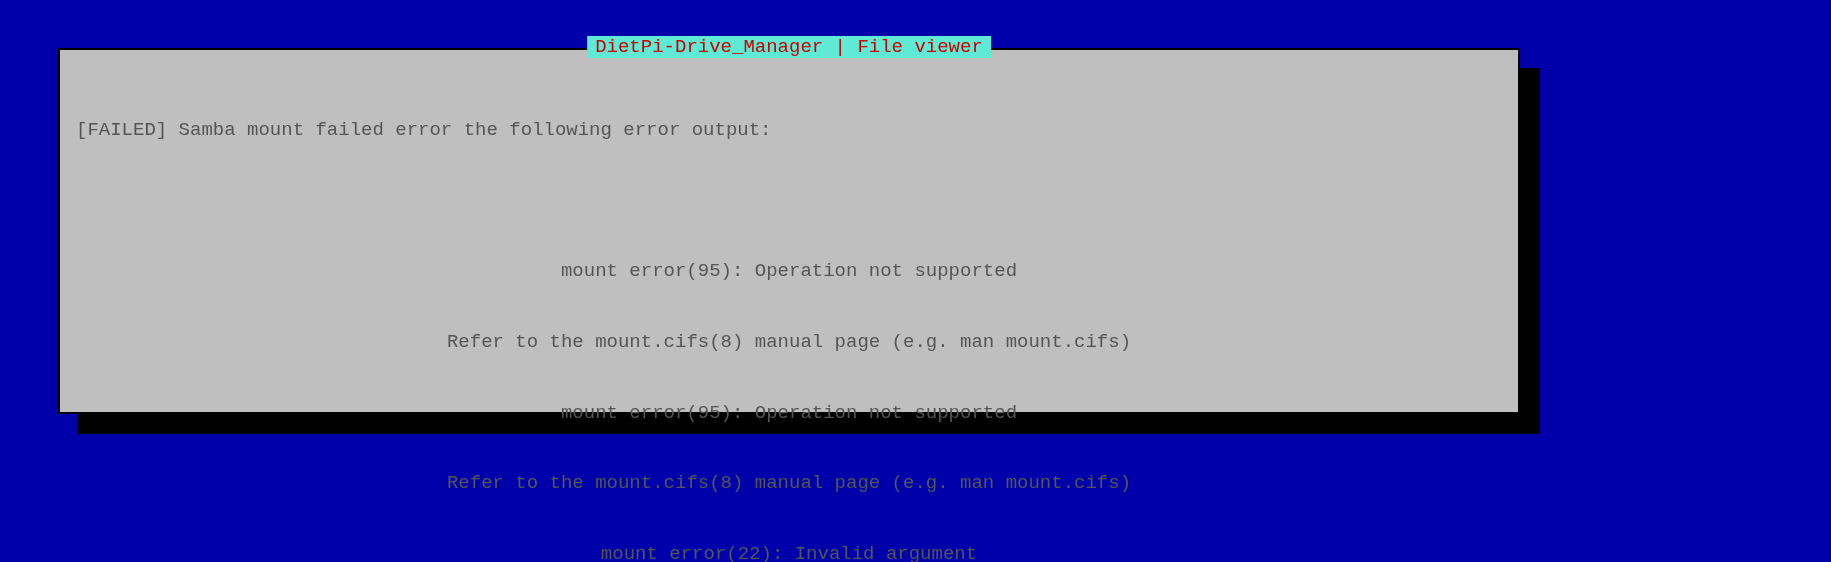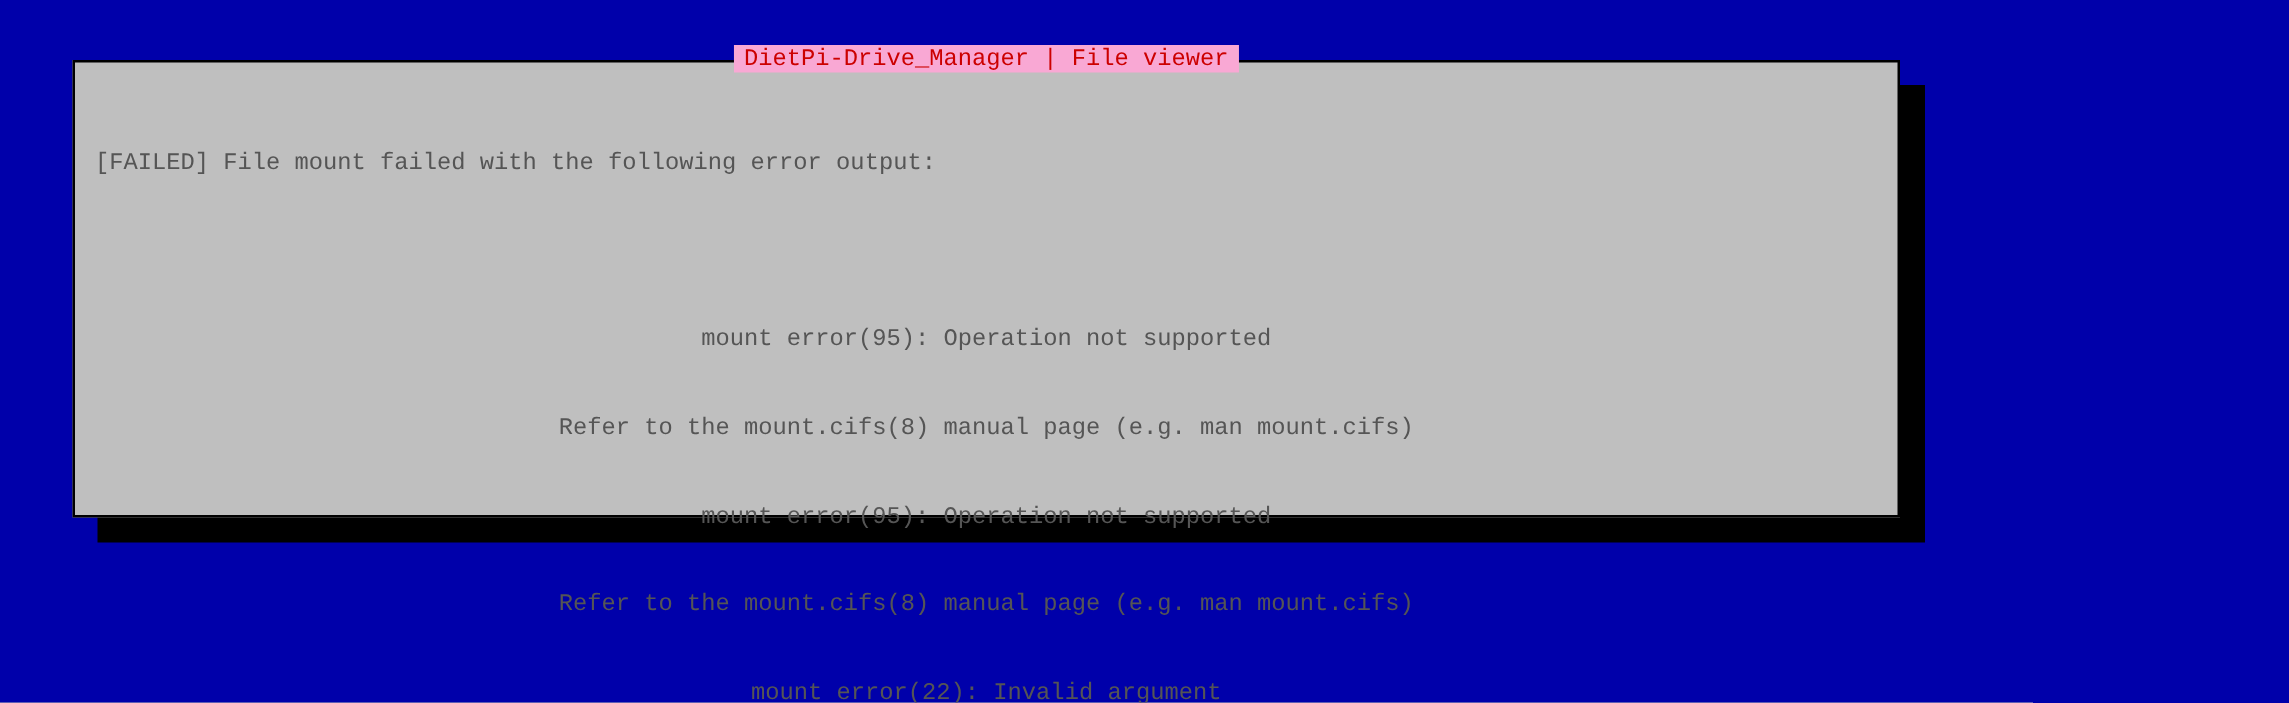--- a/index.html
+++ b/index.html
@@ -30,21 +30,21 @@
       width: 1462px;
       height: 366px;
       background: #bfbfbf;
       border: 2px solid #000000;
     }
     .dialog-title {
       position: absolute;
       top: -14px;
       left: 50%;
       transform: translateX(-50%);
-      background: #f9a8d4;
+      background: #5eead4;
       color: #cc0000;
       padding: 0 8px;
       white-space: nowrap;
       font-weight: normal;
     }
     .content {
       padding: 22px 16px 10px 16px;
       color: #555555;
       line-height: 1.24;
       white-space: pre;
@@ -63,21 +63,21 @@
   </style>
 </head>
 <body>
 
 <div class="dialog-shadow"></div>
 
 <div class="dialog">
   <span class="dialog-title">DietPi-Drive_Manager | File viewer</span>
 
   <div class="content">
-    <span class="status-line">[FAILED] File mount failed with the following error output:</span>
+    <span class="status-line">[FAILED] Samba mount failed error the following error output:</span>
     <span class="blank-line"></span>
     <span class="msg-line">mount error(95): Operation not supported</span>
     <span class="msg-line">Refer to the mount.cifs(8) manual page (e.g. man mount.cifs)</span>
     <span class="msg-line">mount error(95): Operation not supported</span>
     <span class="msg-line">Refer to the mount.cifs(8) manual page (e.g. man mount.cifs)</span>
     <span class="msg-line">mount error(22): Invalid argument</span>
     
     
     
     

